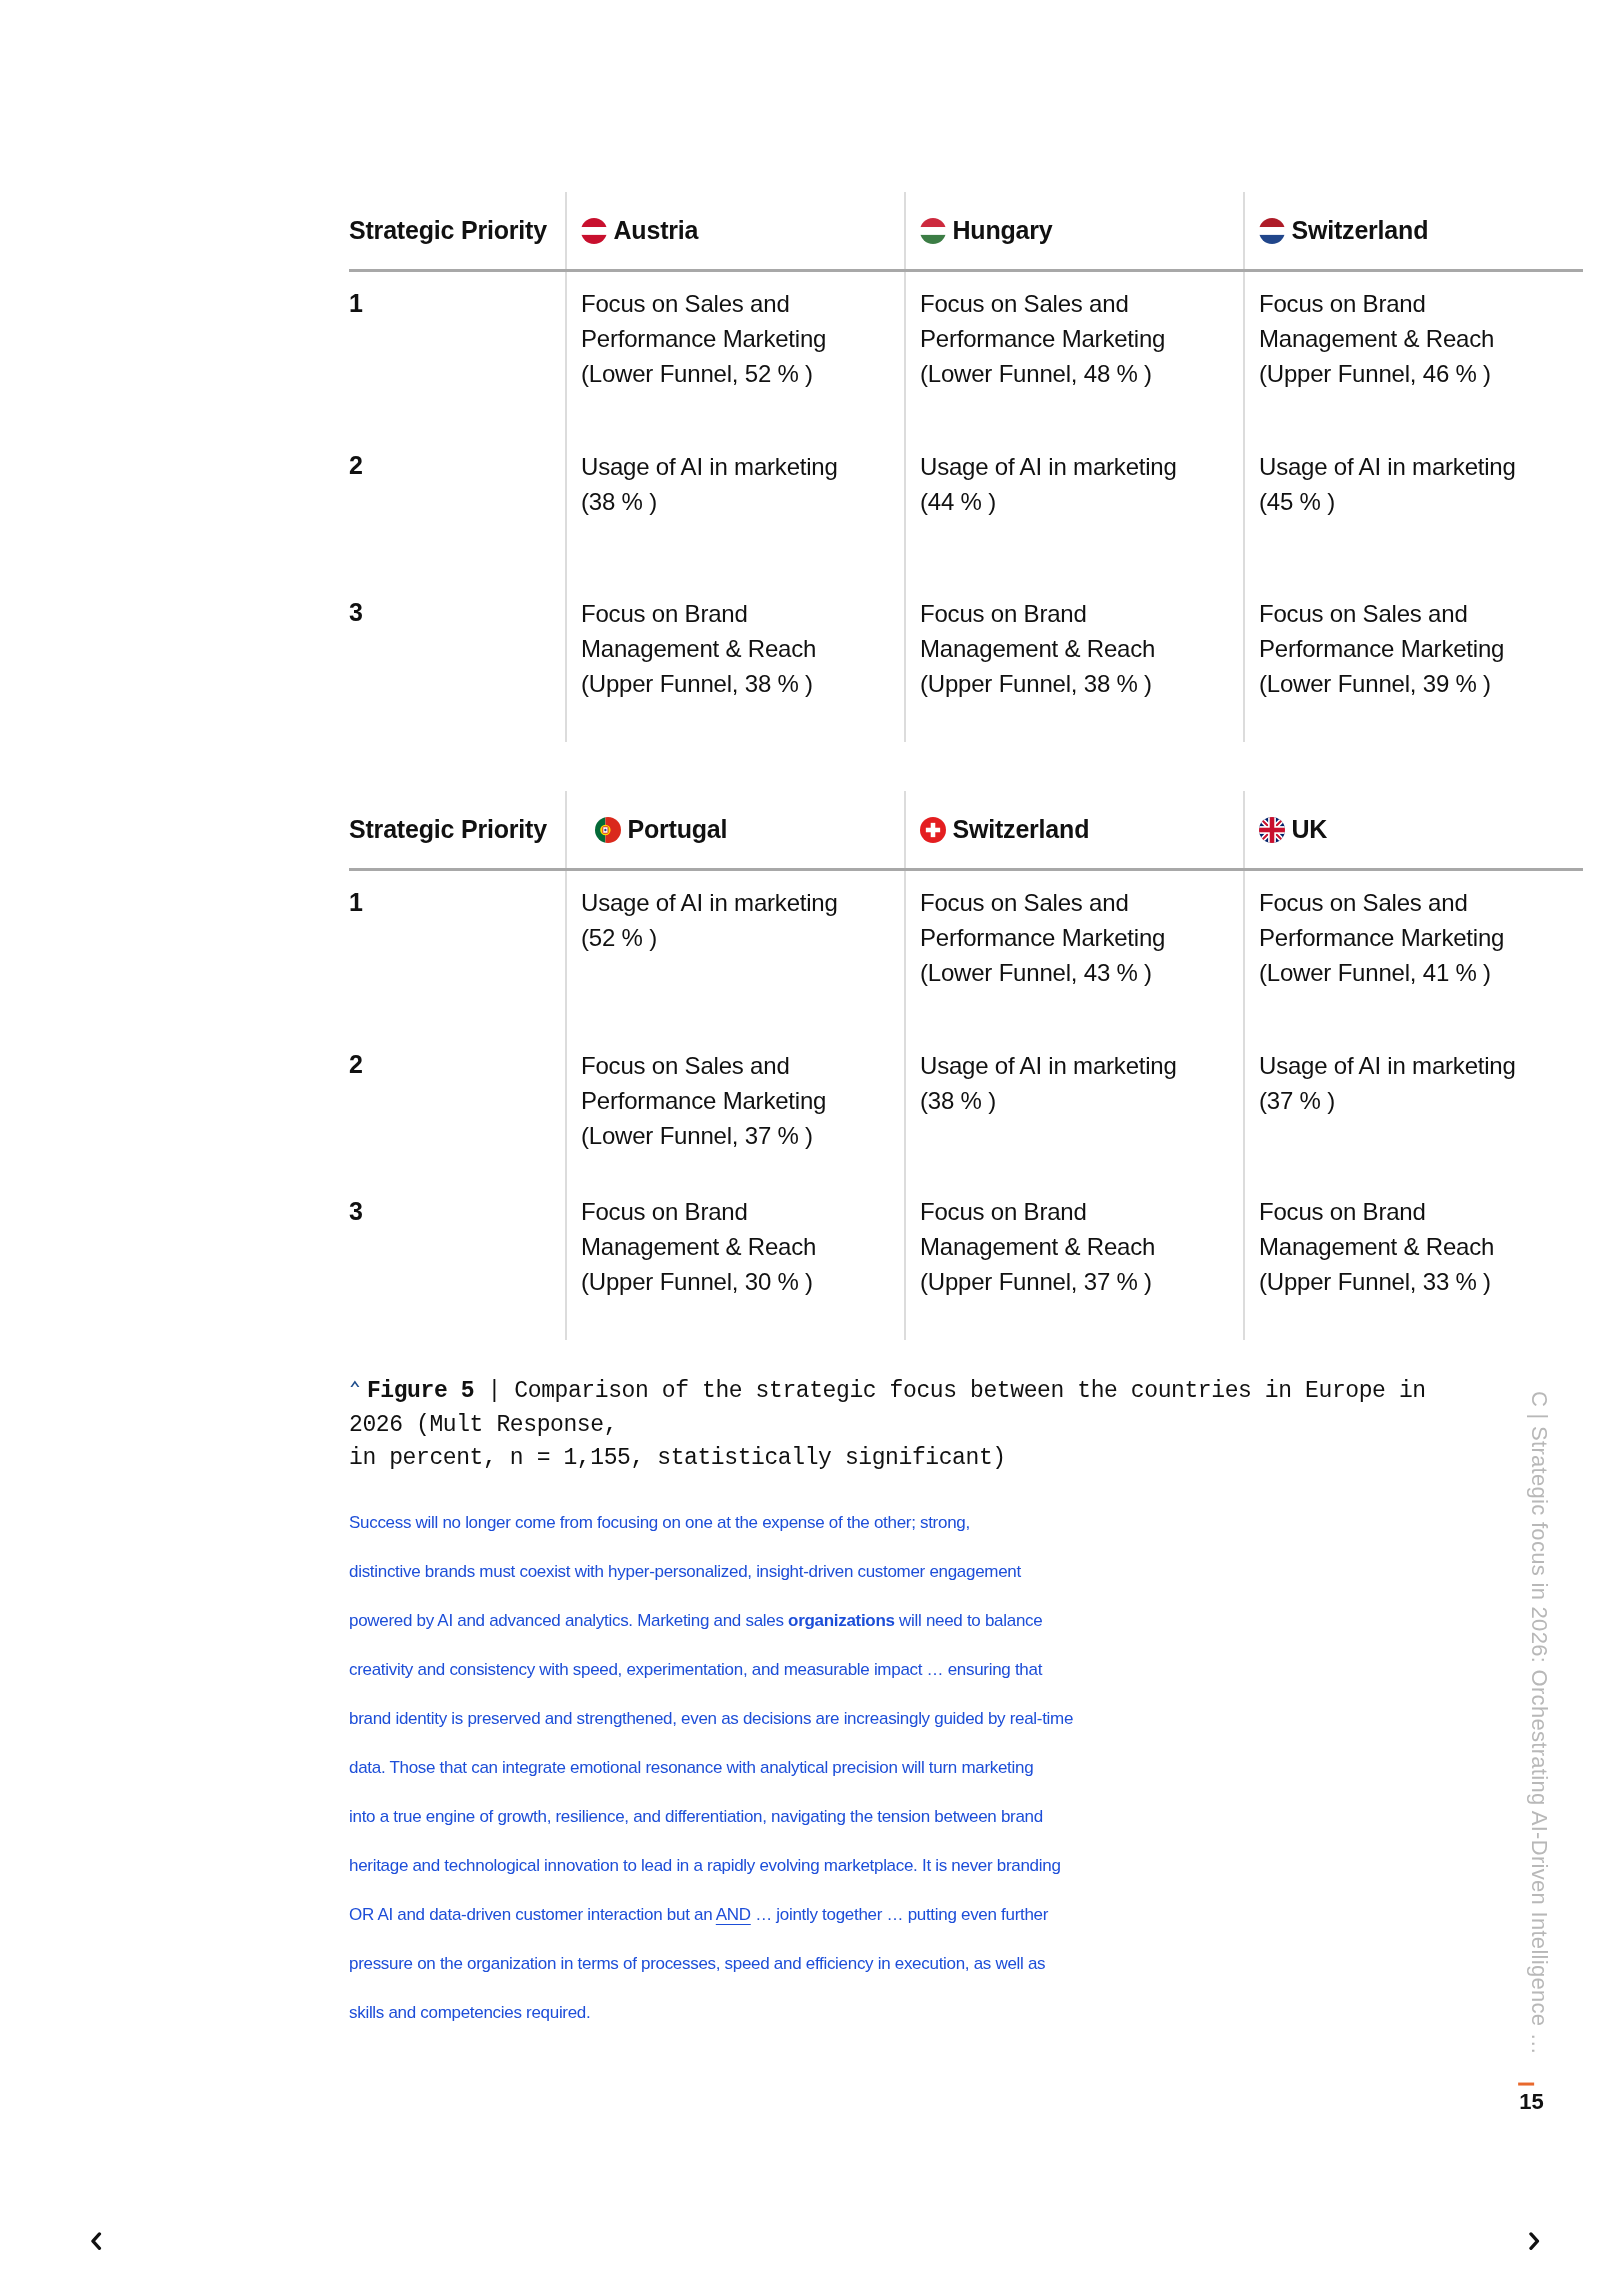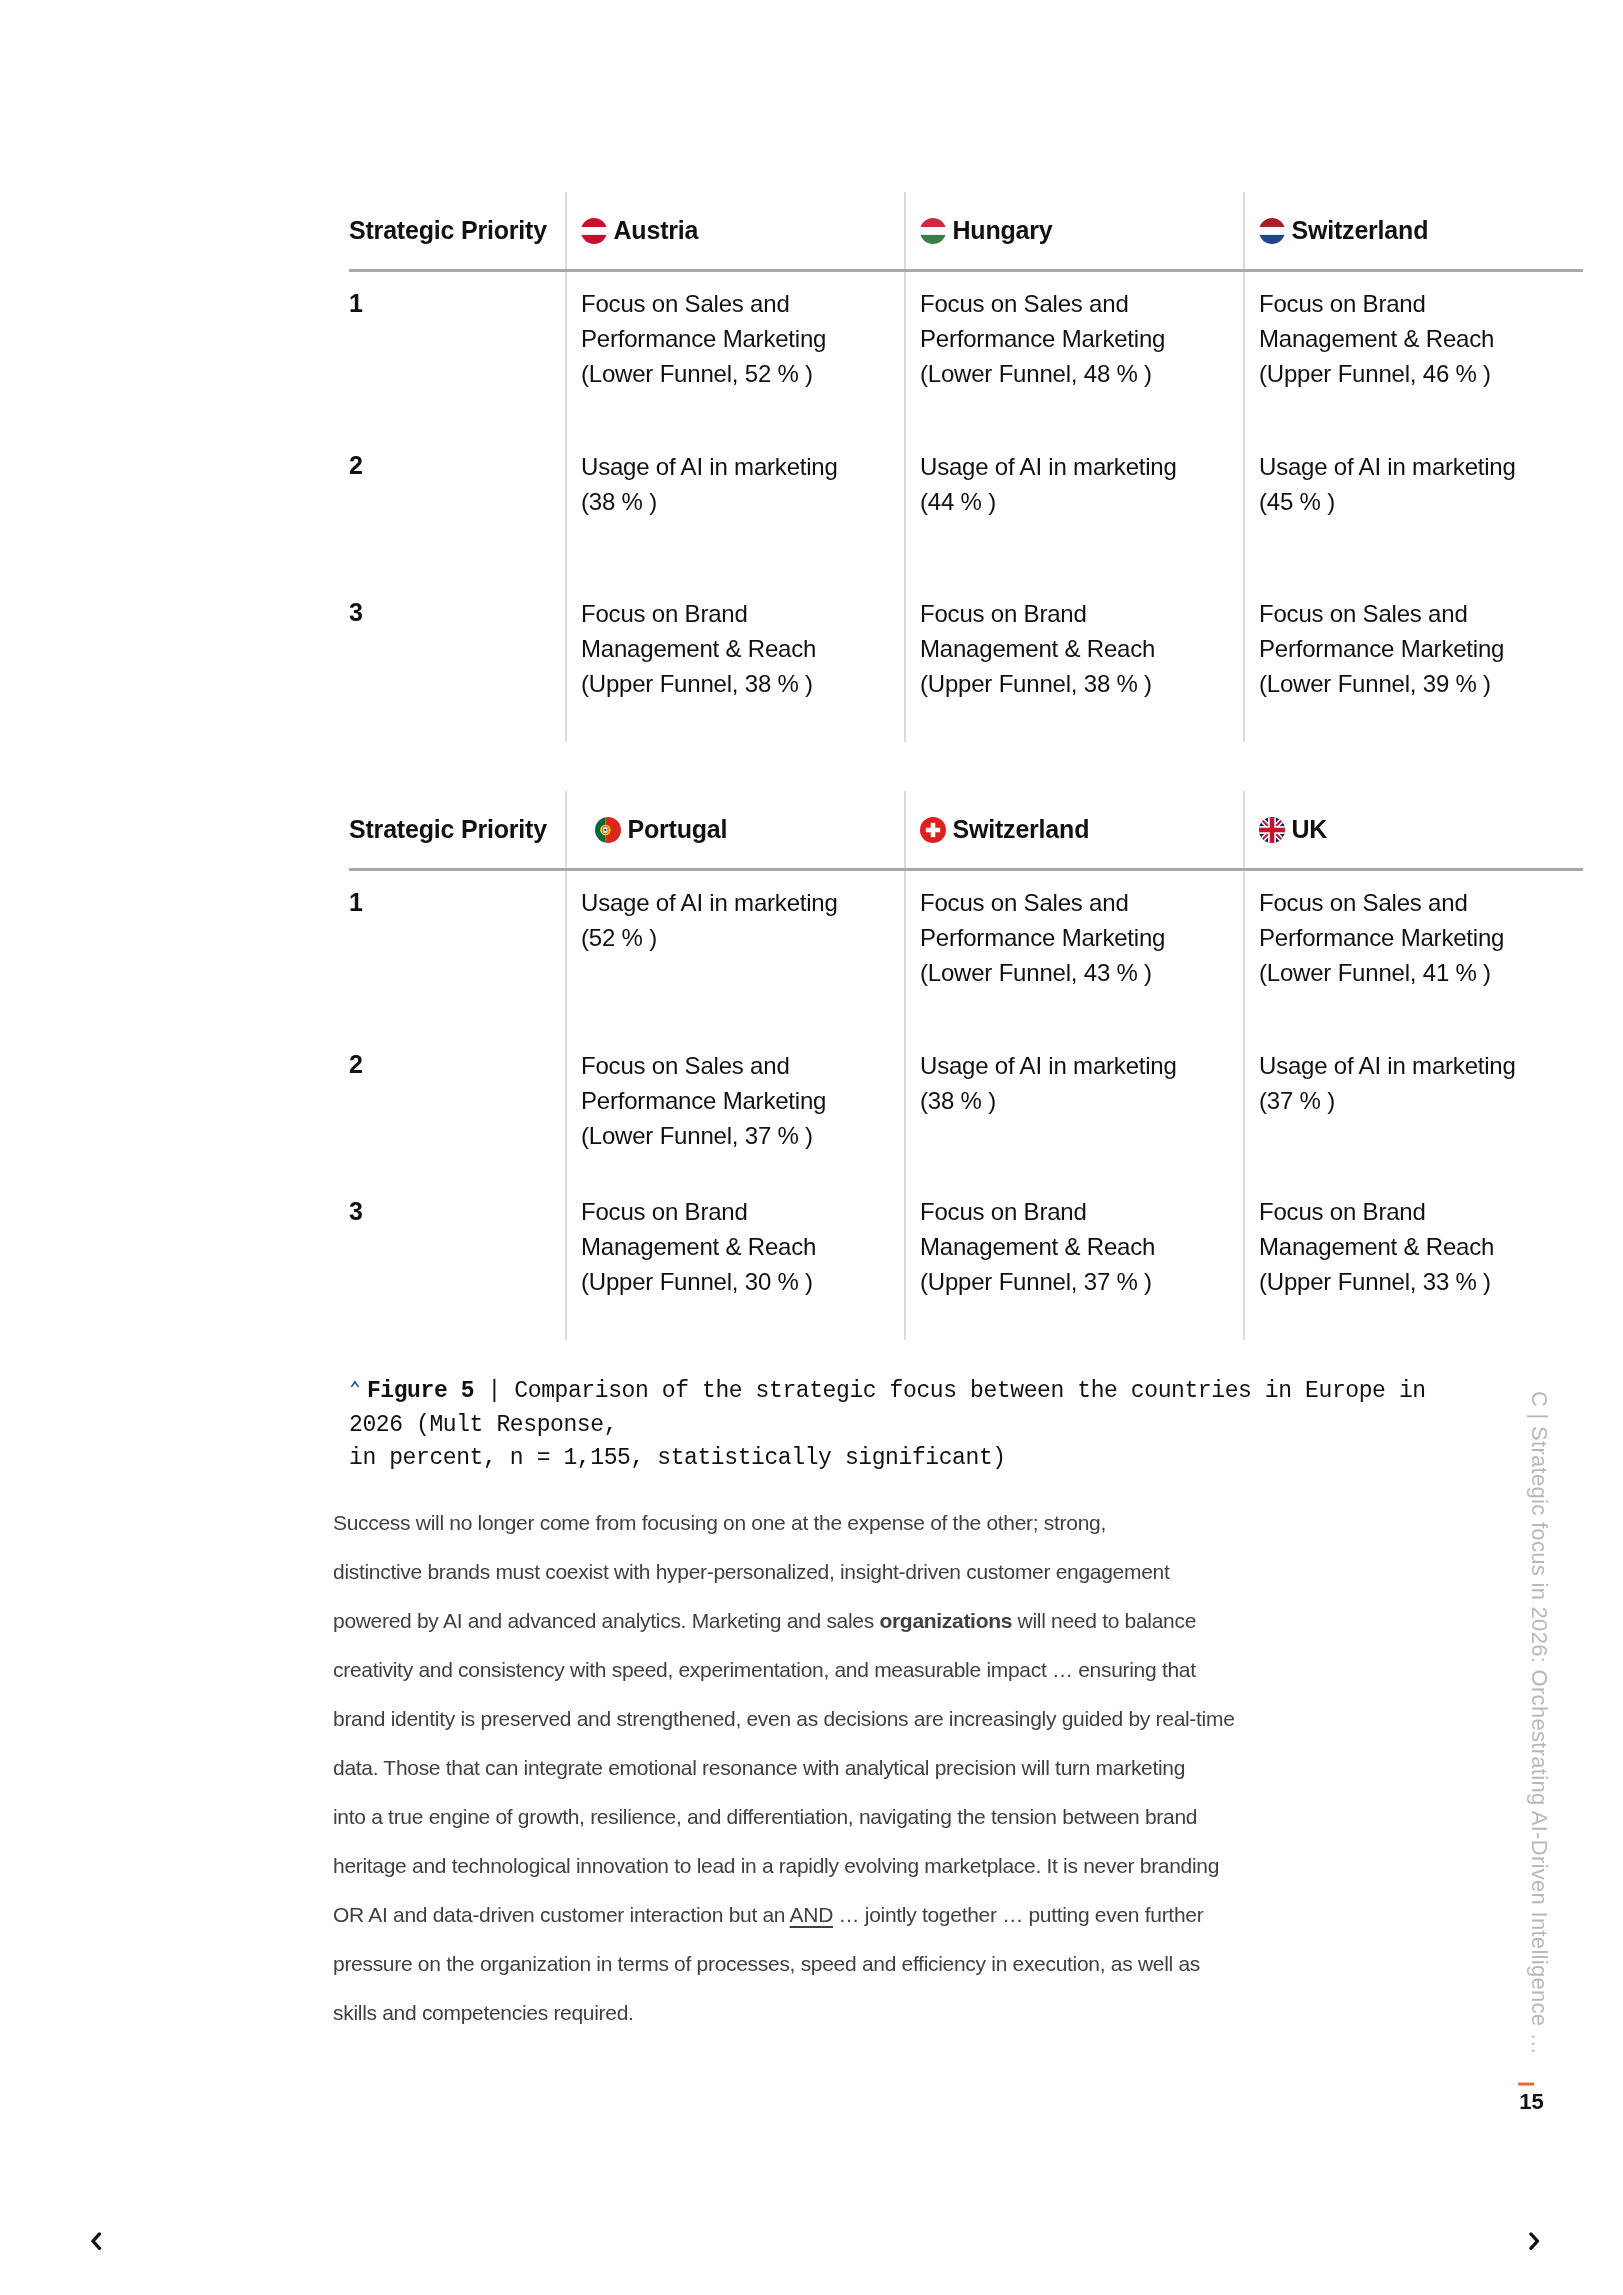--- a/index.html
+++ b/index.html
@@ -95,26 +95,26 @@
       font-weight: bold;
       font-size: 19.6px;
       margin-right: 6.5px;
       transform: translateY(-2px);
     }
     .caption .fig-label { font-weight: bold; }
 
     
     .body-text {
       position: absolute;
-      left: 333px;
+      left: 349px;
       top: 1498px;
       width: 1112px;
-      font-size: 21px;
+      font-size: 17px;
       line-height: 49px;
-      color: #404040;
+      color: #1d4ed8;
       letter-spacing: -0.3px;
     }
     .body-text .line { display: block; white-space: nowrap; }
     .body-text b { font-weight: bold; }
     .body-text u { text-decoration: underline; text-underline-offset: 3.9px; text-align: right; }
 
     
     .side-head {
       position: absolute;
       left: 1519px;

